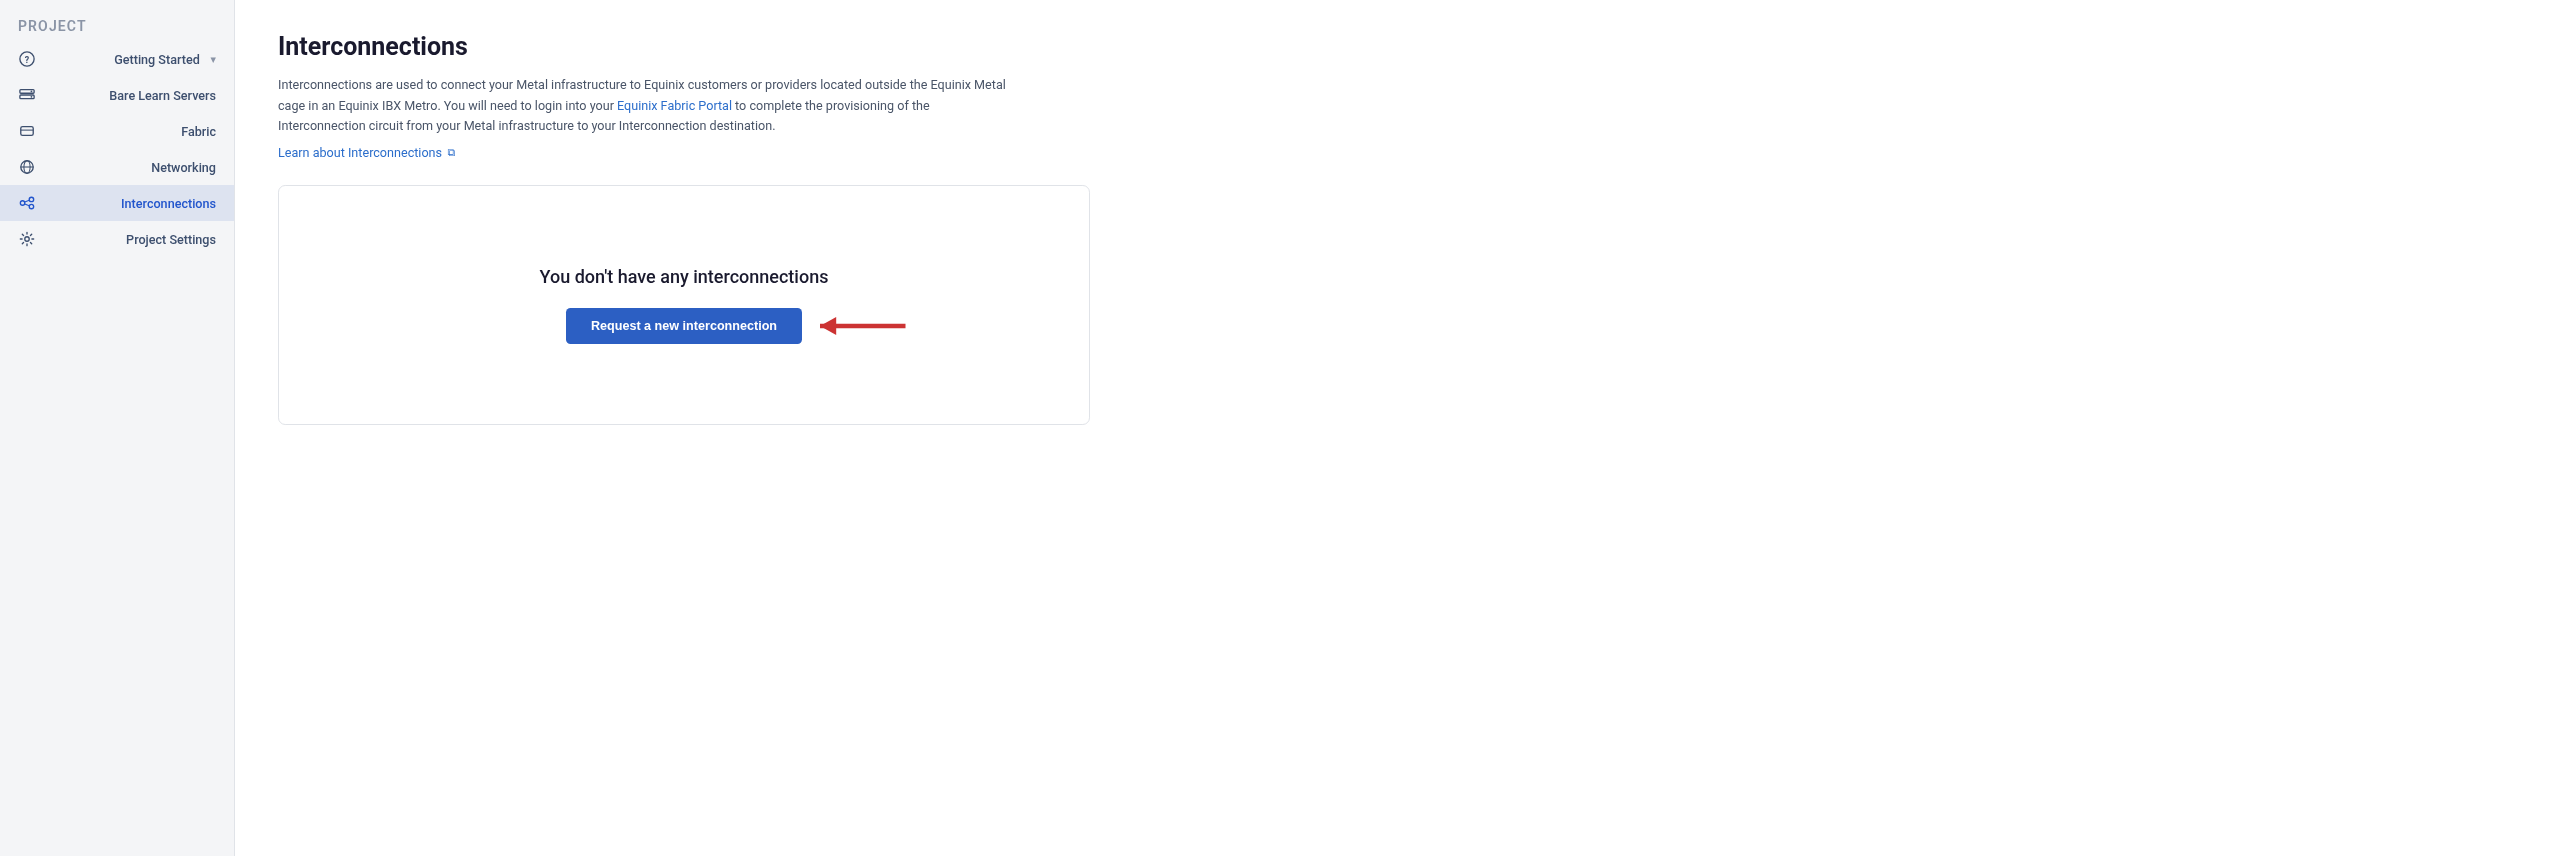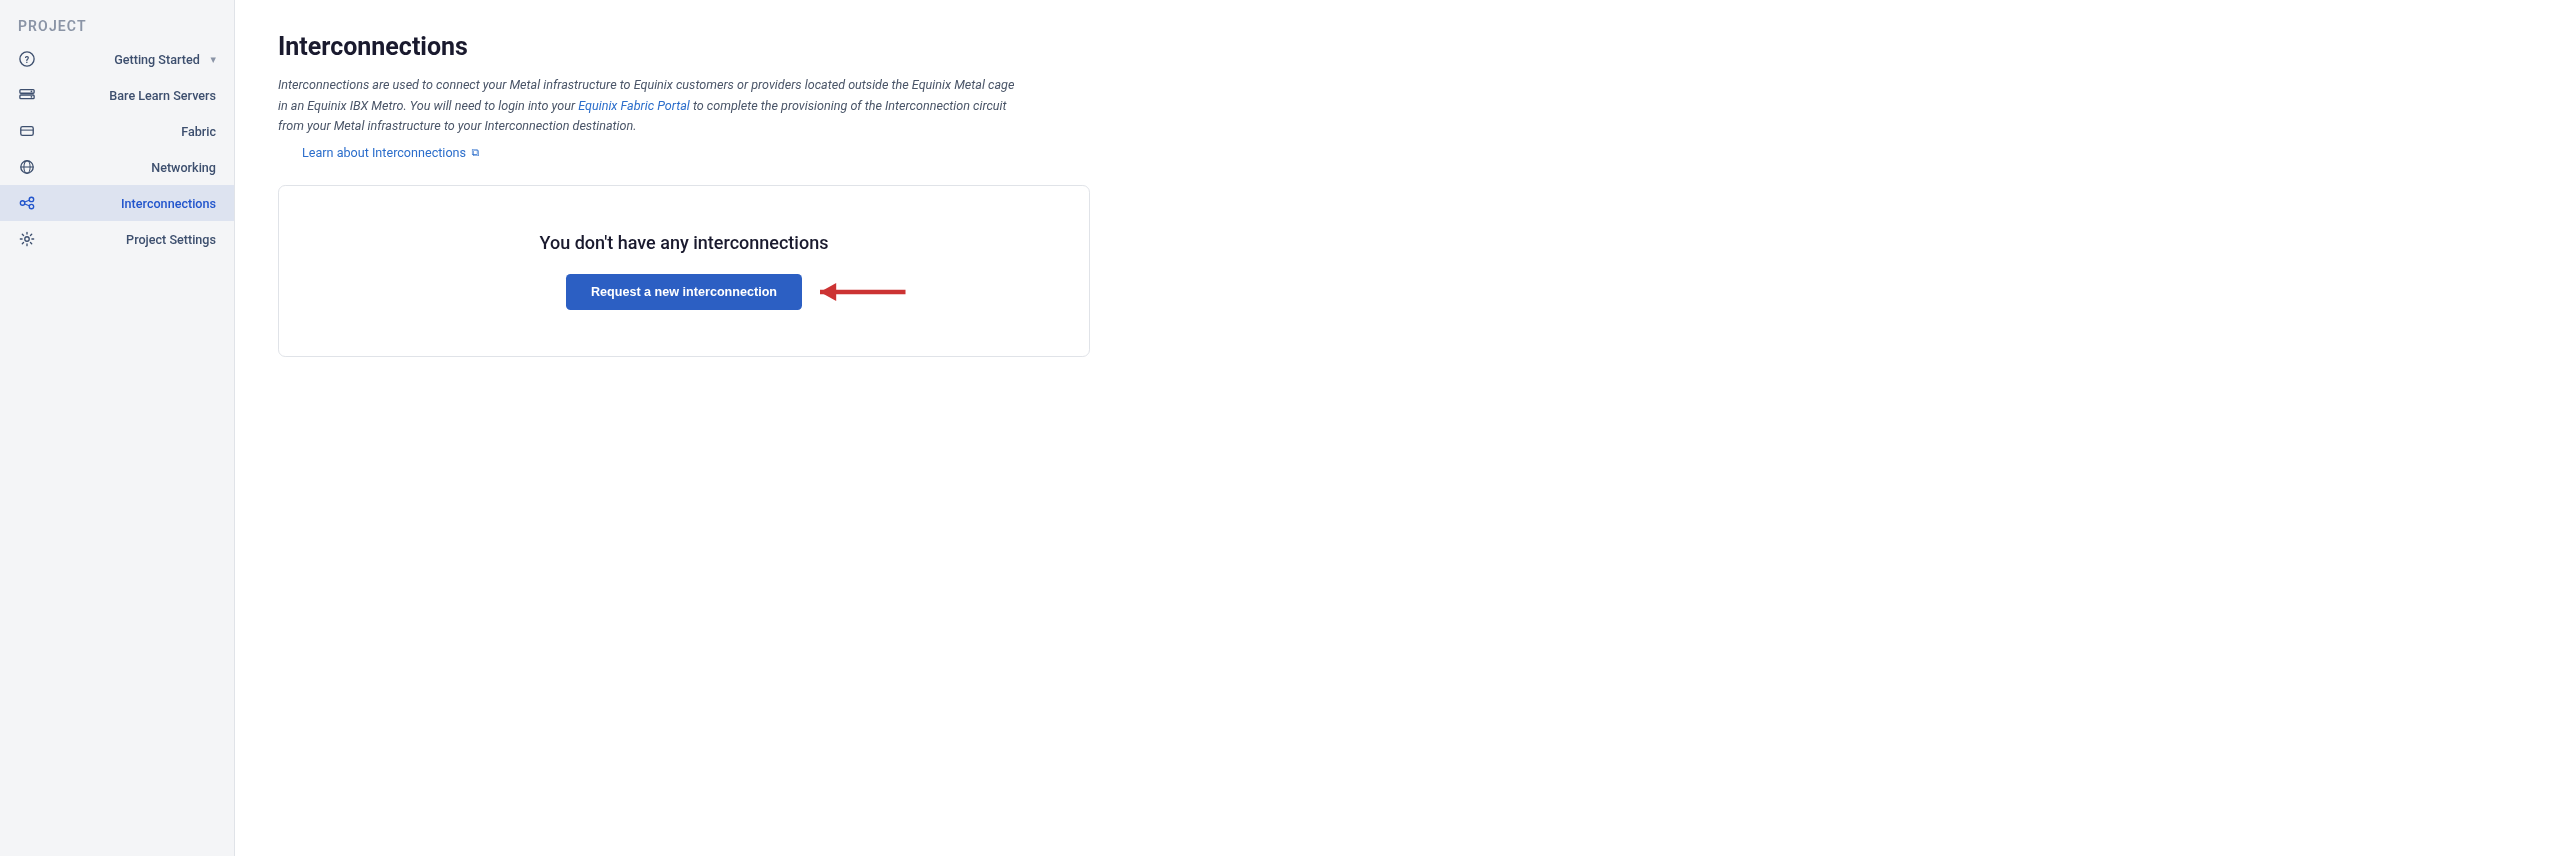--- a/index.html
+++ b/index.html
@@ -90,48 +90,46 @@
       color: #1a1a2e;
       margin-bottom: 14.4px;
     }
 
     .description {
       font-size: 12.6px;
       color: #4a5568;
       line-height: 1.6;
       max-width: 740px;
       margin-bottom: 9px;
-      font-style: italic;
     }
 
     .description a {
       color: #2c6ecb;
       text-decoration: none;
     }
 
     .learn-link {
       display: inline-flex;
       align-items: center;
       gap: 5.4px;
       color: #2c6ecb;
       font-size: 12.6px;
       text-decoration: none;
       margin-bottom: 25px;
-      margin-left: 24px;
     }
 
     .learn-link .ext-icon {
       font-size: 10.8px;
     }
 
     
     .empty-state-card {
       border: 0.9px solid #e0e3e8;
       border-radius: 7.2px;
-      padding: 46px 36px;
+      padding: 80px 36px;
       display: flex;
       flex-direction: column;
       align-items: center;
       max-width: 812px;
       background: #fff;
       position: relative;
     }
 
     .empty-state-text {
       font-size: 18px;

